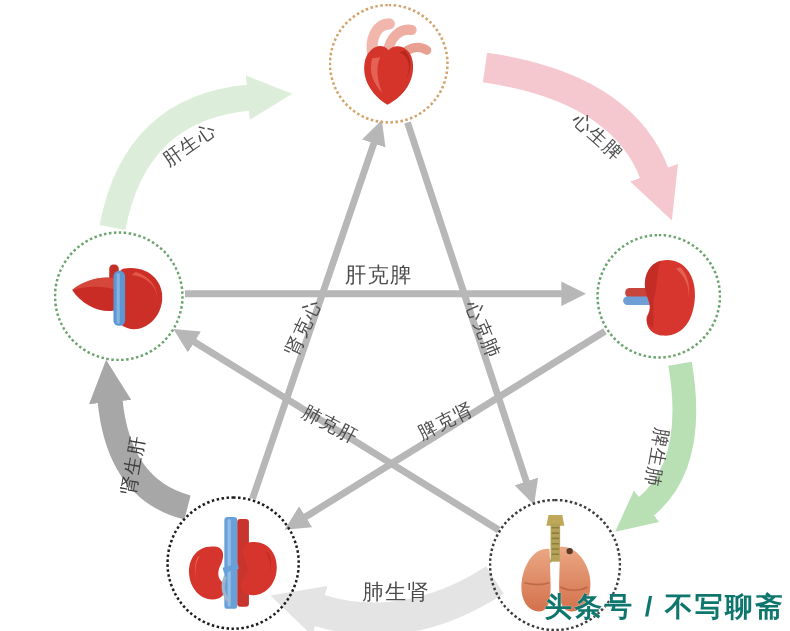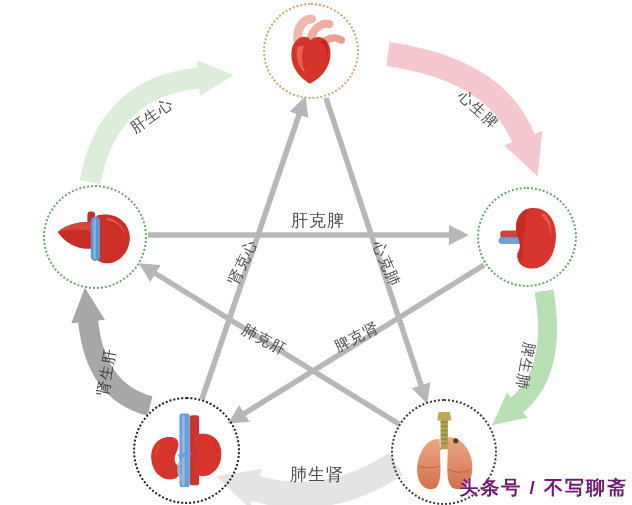--- a/index.html
+++ b/index.html
@@ -16,21 +16,21 @@
   .ring-heart{border:2px dotted #d2a36c;}
   .ring-green{border:2px dotted #6aa46c;}
   .ring-black{border:2px dotted #1e1e1e;}
   .ring-dark{border:2px dotted #3c3c3c;}
   .lbl{
     position:absolute;color:#4c4c4c;font-size:15px;letter-spacing:1px;
     white-space:nowrap;user-select:none;
   }
   .lbl-lg{font-size:17px;}
   #watermark{
-    position:absolute;right:4px;bottom:4px;color:#701a75;font-size:19px;
+    position:absolute;right:4px;bottom:4px;color:#0f766e;font-size:22px;
     font-weight:700;letter-spacing:2px;text-shadow:0 0 1px #ffffff;
   }
 </style>
 </head>
 <body>
 
 <div id="canvas">
 
   <svg id="arrow-layer" viewBox="0 0 632 505" xmlns="http://www.w3.org/2000/svg">
     <defs>
@@ -139,20 +139,20 @@
       </defs>
     </svg>
   </div>
 
   <span class="lbl" style="left:152px;top:116px;transform:translate(-50%,-50%) rotate(-35deg);">肝生心</span>
   <span class="lbl" style="left:478px;top:110px;transform:translate(-50%,-50%) rotate(42deg);">心生脾</span>
   <span class="lbl" style="left:525px;top:366px;transform:translate(-50%,-50%) rotate(100deg);">脾生肺</span>
   <span class="lbl lbl-lg" style="left:317px;top:474px;transform:translate(-50%,-50%);">肺生肾</span>
   <span class="lbl" style="left:107px;top:372px;transform:translate(-50%,-50%) rotate(-80deg);color:#3d3d3d;">肾生肝</span>
 
-  <span class="lbl lbl-lg" style="left:318px;top:220px;transform:translate(-50%,-50%);">肝克脾</span>
+  <span class="lbl lbl-lg" style="left:303px;top:220px;transform:translate(-50%,-50%);">肝克脾</span>
   <span class="lbl" style="left:386px;top:264px;transform:translate(-50%,-50%) rotate(67deg);">心克肺</span>
   <span class="lbl" style="left:357px;top:337px;transform:translate(-50%,-50%) rotate(-27deg);">脾克肾</span>
   <span class="lbl" style="left:264px;top:340px;transform:translate(-50%,-50%) rotate(28deg);">肺克肝</span>
   <span class="lbl" style="left:243px;top:262px;transform:translate(-50%,-50%) rotate(-65deg);">肾克心</span>
 
   <span id="watermark">头条号 / 不写聊斋</span>
 </div>
 
 </body></html>

